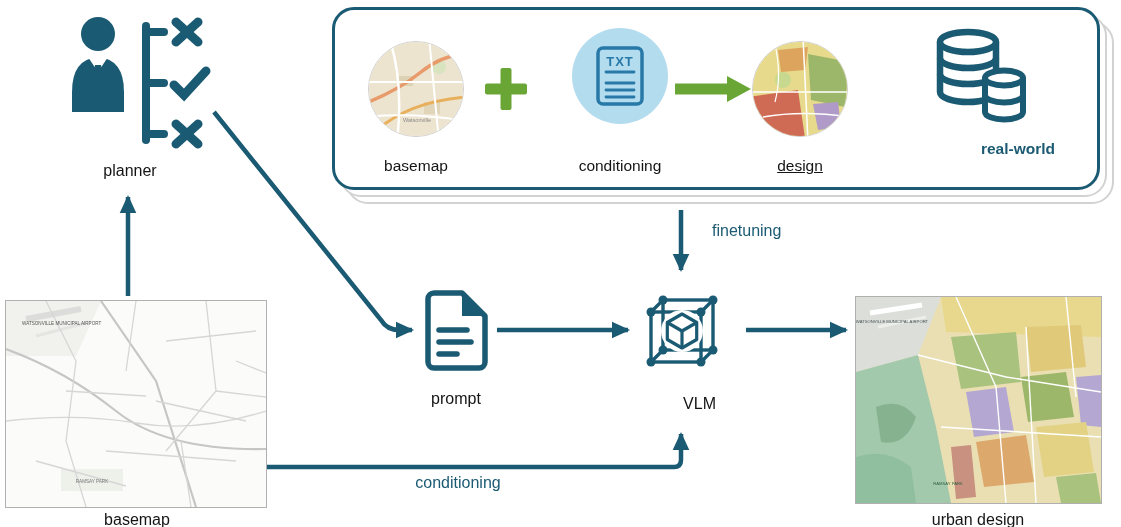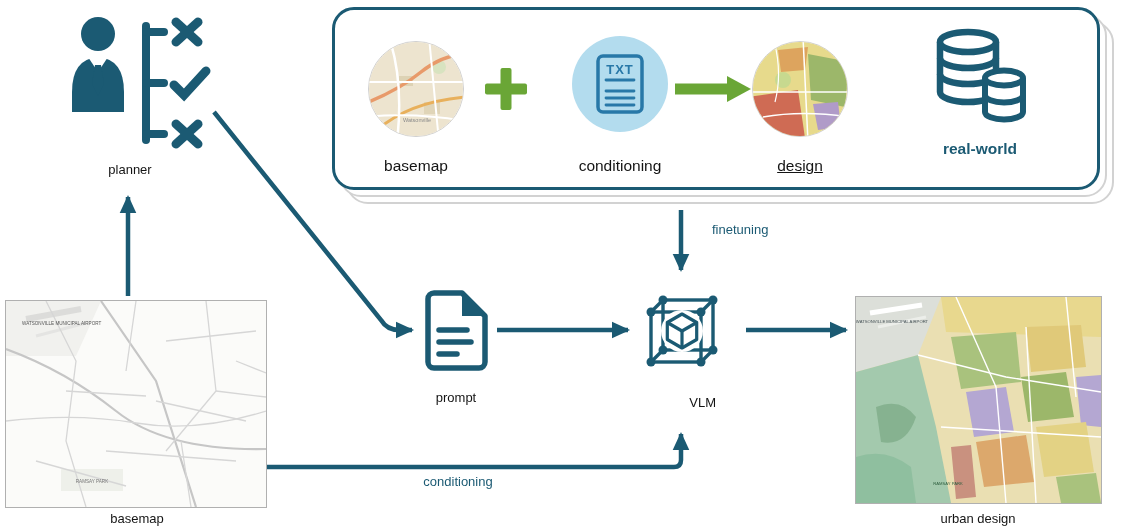--- a/index.html
+++ b/index.html
@@ -1,30 +1,30 @@
 <!DOCTYPE html>
 <html><head>
 <meta charset="utf-8">
 <style>
   * { margin:0; padding:0; box-sizing:border-box; }
   body { font-family:"Liberation Sans", sans-serif; background:#ffffff; }
   #canvas { position:relative; width:1121px; height:527px; background:#fff; overflow:hidden; }
-  .label { position:absolute; font-size:13px; color:#141414; text-align:center; z-index:4; }
+  .label { position:absolute; font-size:16px; color:#141414; text-align:center; z-index:4; }
   .label.teal { color:#1b5a73; }
   #arrow-layer { position:absolute; left:0; top:0; width:1121px; height:527px; z-index:2; pointer-events:none; }
   .icon-abs { position:absolute; z-index:3; }
   .card { position:absolute; left:332px; top:7px; width:768px; height:183px;
           border:3.5px solid #1b5a73; border-radius:22px; background:#fff; z-index:3; }
   .card-layer { position:absolute; width:768px; height:183px; border:2px solid #d2d2d2;
                 border-radius:22px; background:#fff; z-index:1; }
   .circle-img { position:absolute; border-radius:50%; overflow:hidden; border:1px solid #cfcfcf; }
   .desc-circle { position:absolute; border-radius:50%; background:#b3dcee; display:flex;
                  align-items:center; justify-content:center; }
   .card-label { position:absolute; width:120px; text-align:center; font-size:15.5px; color:#141414; }
-  .dataset-label { position:absolute; width:150px; text-align:center; font-size:15.5px;
+  .dataset-label { position:absolute; width:150px; text-align:right; font-size:15.5px;
                    font-weight:bold; color:#1b5a73; line-height:1.18; }
   .map-figure { position:absolute; border:1px solid #b0b0b0; background:#fff; z-index:1; }
   svg { display:block; }
 </style>
 </head>
 <body>
 
 <div id="canvas">
 
   <div class="card-layer" style="left:346px; top:21px;"></div>
@@ -84,21 +84,21 @@
         <text x="48" y="80" font-size="5.5" fill="#8a8a8a" text-anchor="middle">Watsonville</text>
       </svg>
     </div>
     <div class="card-label" style="left:21px; top:147px;">basemap</div>
 
     <svg class="icon-abs" style="left:148px; top:56px;" width="46" height="46" viewBox="0 0 46 46">
       <rect x="17.5" y="2" width="11" height="42" rx="2" fill="#6aa636"></rect>
       <rect x="2" y="17.5" width="42" height="11" rx="2" fill="#6aa636"></rect>
     </svg>
 
-    <div class="desc-circle" style="left:237px; top:26px; width:96px; height:96px;text-decoration:underline;">
+    <div class="desc-circle" style="left:237px; top:18px; width:96px; height:96px;text-decoration:underline;">
       <svg width="50" height="62" viewBox="0 0 50 62">
         <rect x="3" y="3" width="44" height="56" rx="5" fill="none" stroke="#2878a8" stroke-width="3.5"></rect>
         <text x="25" y="21" font-size="13" font-weight="bold" letter-spacing="1" fill="#2878a8" text-anchor="middle">TXT</text>
         <g stroke="#2878a8" stroke-width="2.8" stroke-linecap="round">
           <line x1="11" y1="27" x2="39" y2="27"></line>
           <line x1="11" y1="38" x2="39" y2="38"></line>
           <line x1="11" y1="45" x2="39" y2="45"></line>
           <line x1="11" y1="52" x2="39" y2="52"></line>
         </g>
       </svg>

